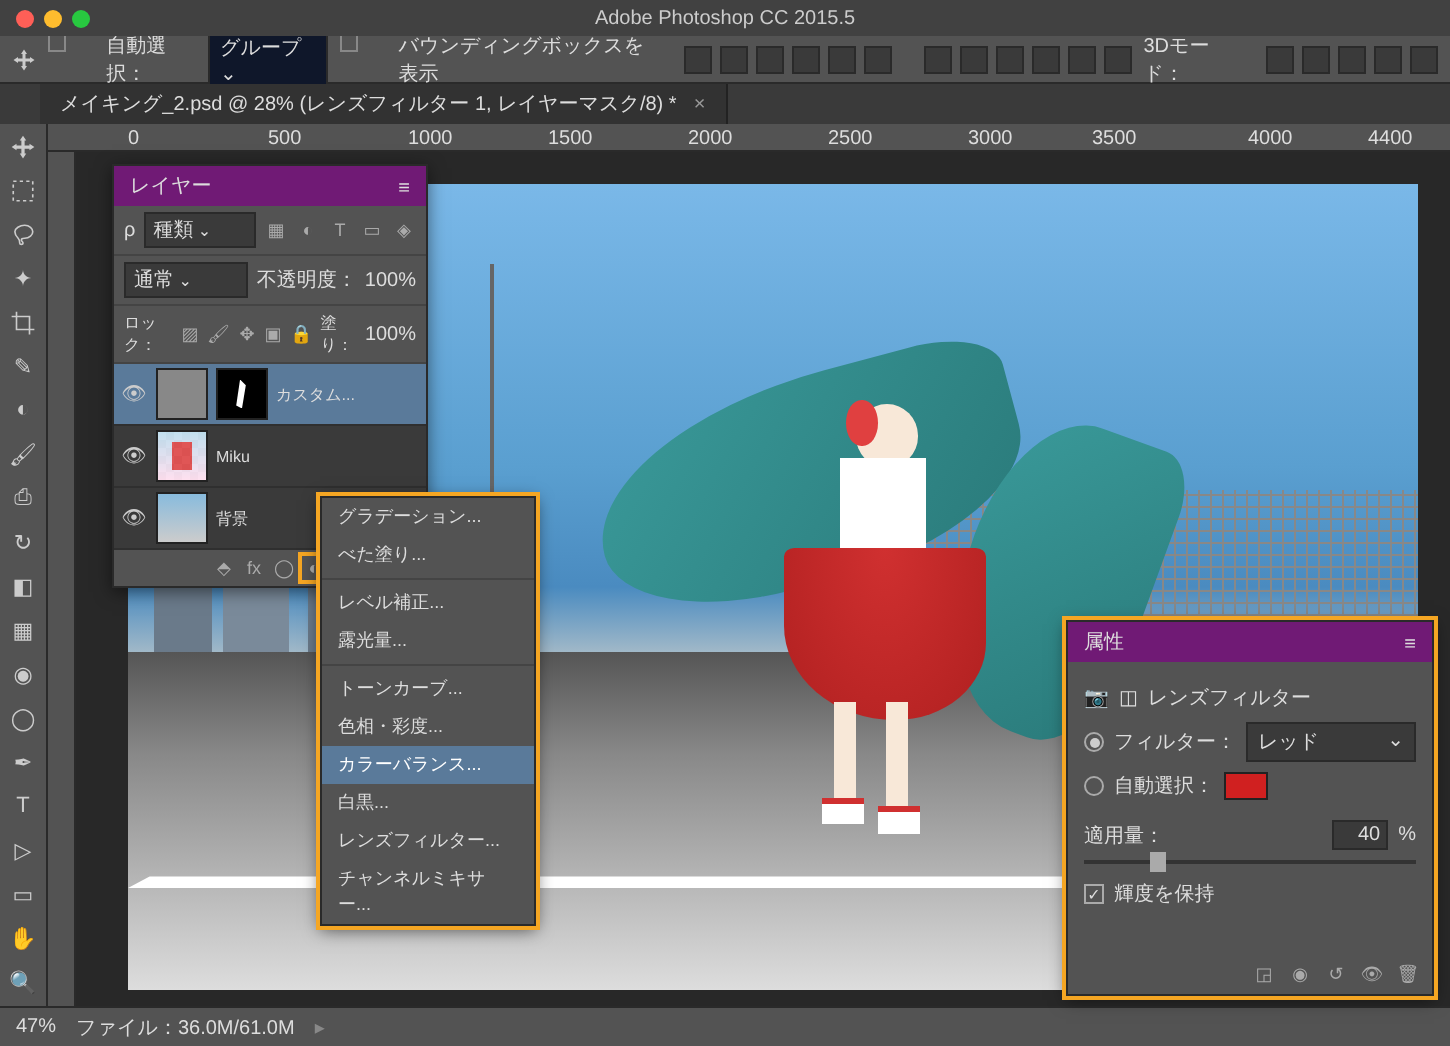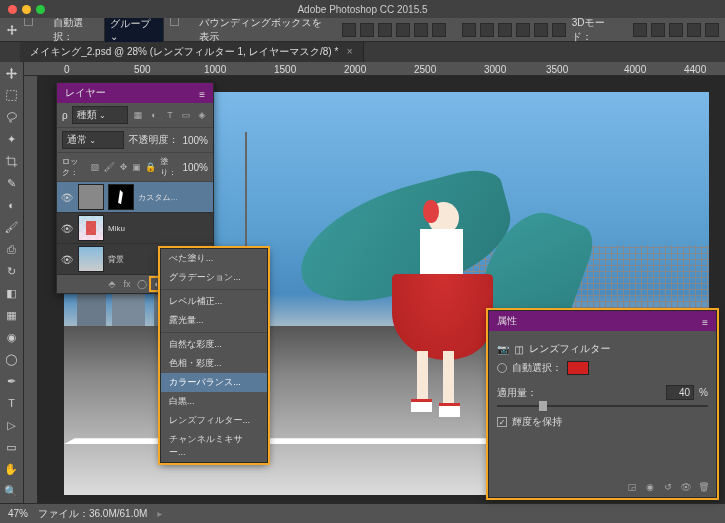--- a/index.html
+++ b/index.html
@@ -63,21 +63,21 @@
 .thumb.bg{background:linear-gradient(#8bd,#ccc)}
 .thumb.checker{background:repeating-conic-gradient(#ccc 0 25%,#fff 0 50%) 0 0/8px 8px}
 .layer-name{font-size:8px;flex:1}
 .panel-footer{display:flex;justify-content:flex-end;gap:3px;padding:3px 5px;background:#535353}
 
 .adj-menu{position:absolute;left:160px;top:248px;width:108px;background:#535353;border:1px solid #2a2a2a;box-shadow:0 2px 8px rgba(0,0,0,.6);z-index:20;outline:2px solid #f5a623}
 .adj-item{padding:3px 8px;font-size:9px;color:#ddd}
 .adj-item.hl{background:#5a7a9a;color:#fff}
 .adj-sep{height:1px;background:#444;margin:2px 0}
 
-.props-panel{position:absolute;right:8px;top:310px;width:229px;height:188px;background:#535353;border:1px solid #2a2a2a;box-shadow:0 2px 8px rgba(0,0,0,.5);z-index:15;outline:2px solid #f5a623}
+.props-panel{position:absolute;right:8px;top:310px;width:184px;height:188px;background:#535353;border:1px solid #2a2a2a;box-shadow:0 2px 8px rgba(0,0,0,.5);z-index:15;outline:2px solid #f5a623}
 .props-body{padding:6px 8px}
 .props-row{display:flex;align-items:center;gap:5px;margin:5px 0;font-size:9px}
 .props-sel{background:#3a3a3a;flex:1;padding:2px 5px;border:1px solid #2a2a2a;font-size:9px;display:flex;justify-content:space-between}
 .swatch{width:22px;height:14px;background:#d02020;border:1px solid #222}
 .radio{width:10px;height:10px;border:1px solid #aaa;border-radius:50%;display:inline-flex;align-items:center;justify-content:center}
 .radio.on:after{content:"";width:5px;height:5px;background:#ccc;border-radius:50%}
 .slider{flex:1;height:2px;background:#333;position:relative}
 .slider-thumb{position:absolute;left:20%;top:-4px;width:8px;height:10px;background:#aaa}
 .props-num{width:28px;text-align:right;background:#3a3a3a;padding:1px 3px;border:1px solid #2a2a2a}
 .cb{width:10px;height:10px;border:1px solid #aaa;display:inline-flex;align-items:center;justify-content:center;font-size:8px}
@@ -281,44 +281,52 @@
     <span class="pi">fx</span>
     <span class="pi">◯</span>
     <span class="pi hl-box">◐</span>
     <span class="pi">📁</span>
     <span class="pi">◫</span>
     <span class="pi">🗑</span>
   </div>
 </div>
 
 <div class="adj-menu" id="adj-menu">
+    <div class="adj-item">グラデーション...</div>
     <div class="adj-item">べた塗り...</div>
-    <div class="adj-item">グラデーション...</div>
     <div class="adj-sep"></div>
     <div class="adj-item">レベル補正...</div>
     <div class="adj-item">露光量...</div>
     <div class="adj-sep"></div>
-    <div class="adj-item">自然な彩度...</div>
+    <div class="adj-item">トーンカーブ...</div>
     <div class="adj-item">色相・彩度...</div>
     <div class="adj-item hl">カラーバランス...</div>
     <div class="adj-item">白黒...</div>
     <div class="adj-item">レンズフィルター...</div>
     <div class="adj-item">チャンネルミキサー...</div>
   </div>
 
 <div class="props-panel">
   <div class="panel-tab">
     <span>属性</span>
     <span>≡</span>
   </div>
   <div class="props-body">
     <div class="props-row">
       <span>📷</span>
       <span>◫</span>
       <span>レンズフィルター</span>
+    </div>
+    <div class="props-row">
+      <span class="radio on"></span>
+      <span>フィルター：</span>
+      <div class="props-sel">
+          <span>レッド</span>
+          <span>⌄</span>
+        </div>
     </div>
     <div class="props-row">
       <span class="radio"></span>
       <span>自動選択：</span>
       <div class="swatch"></div>
     </div>
     <div class="props-row" style="margin-top:10px">
       <span>適用量：</span>
       <span style="flex:1"></span>
       <span class="props-num">40</span>

